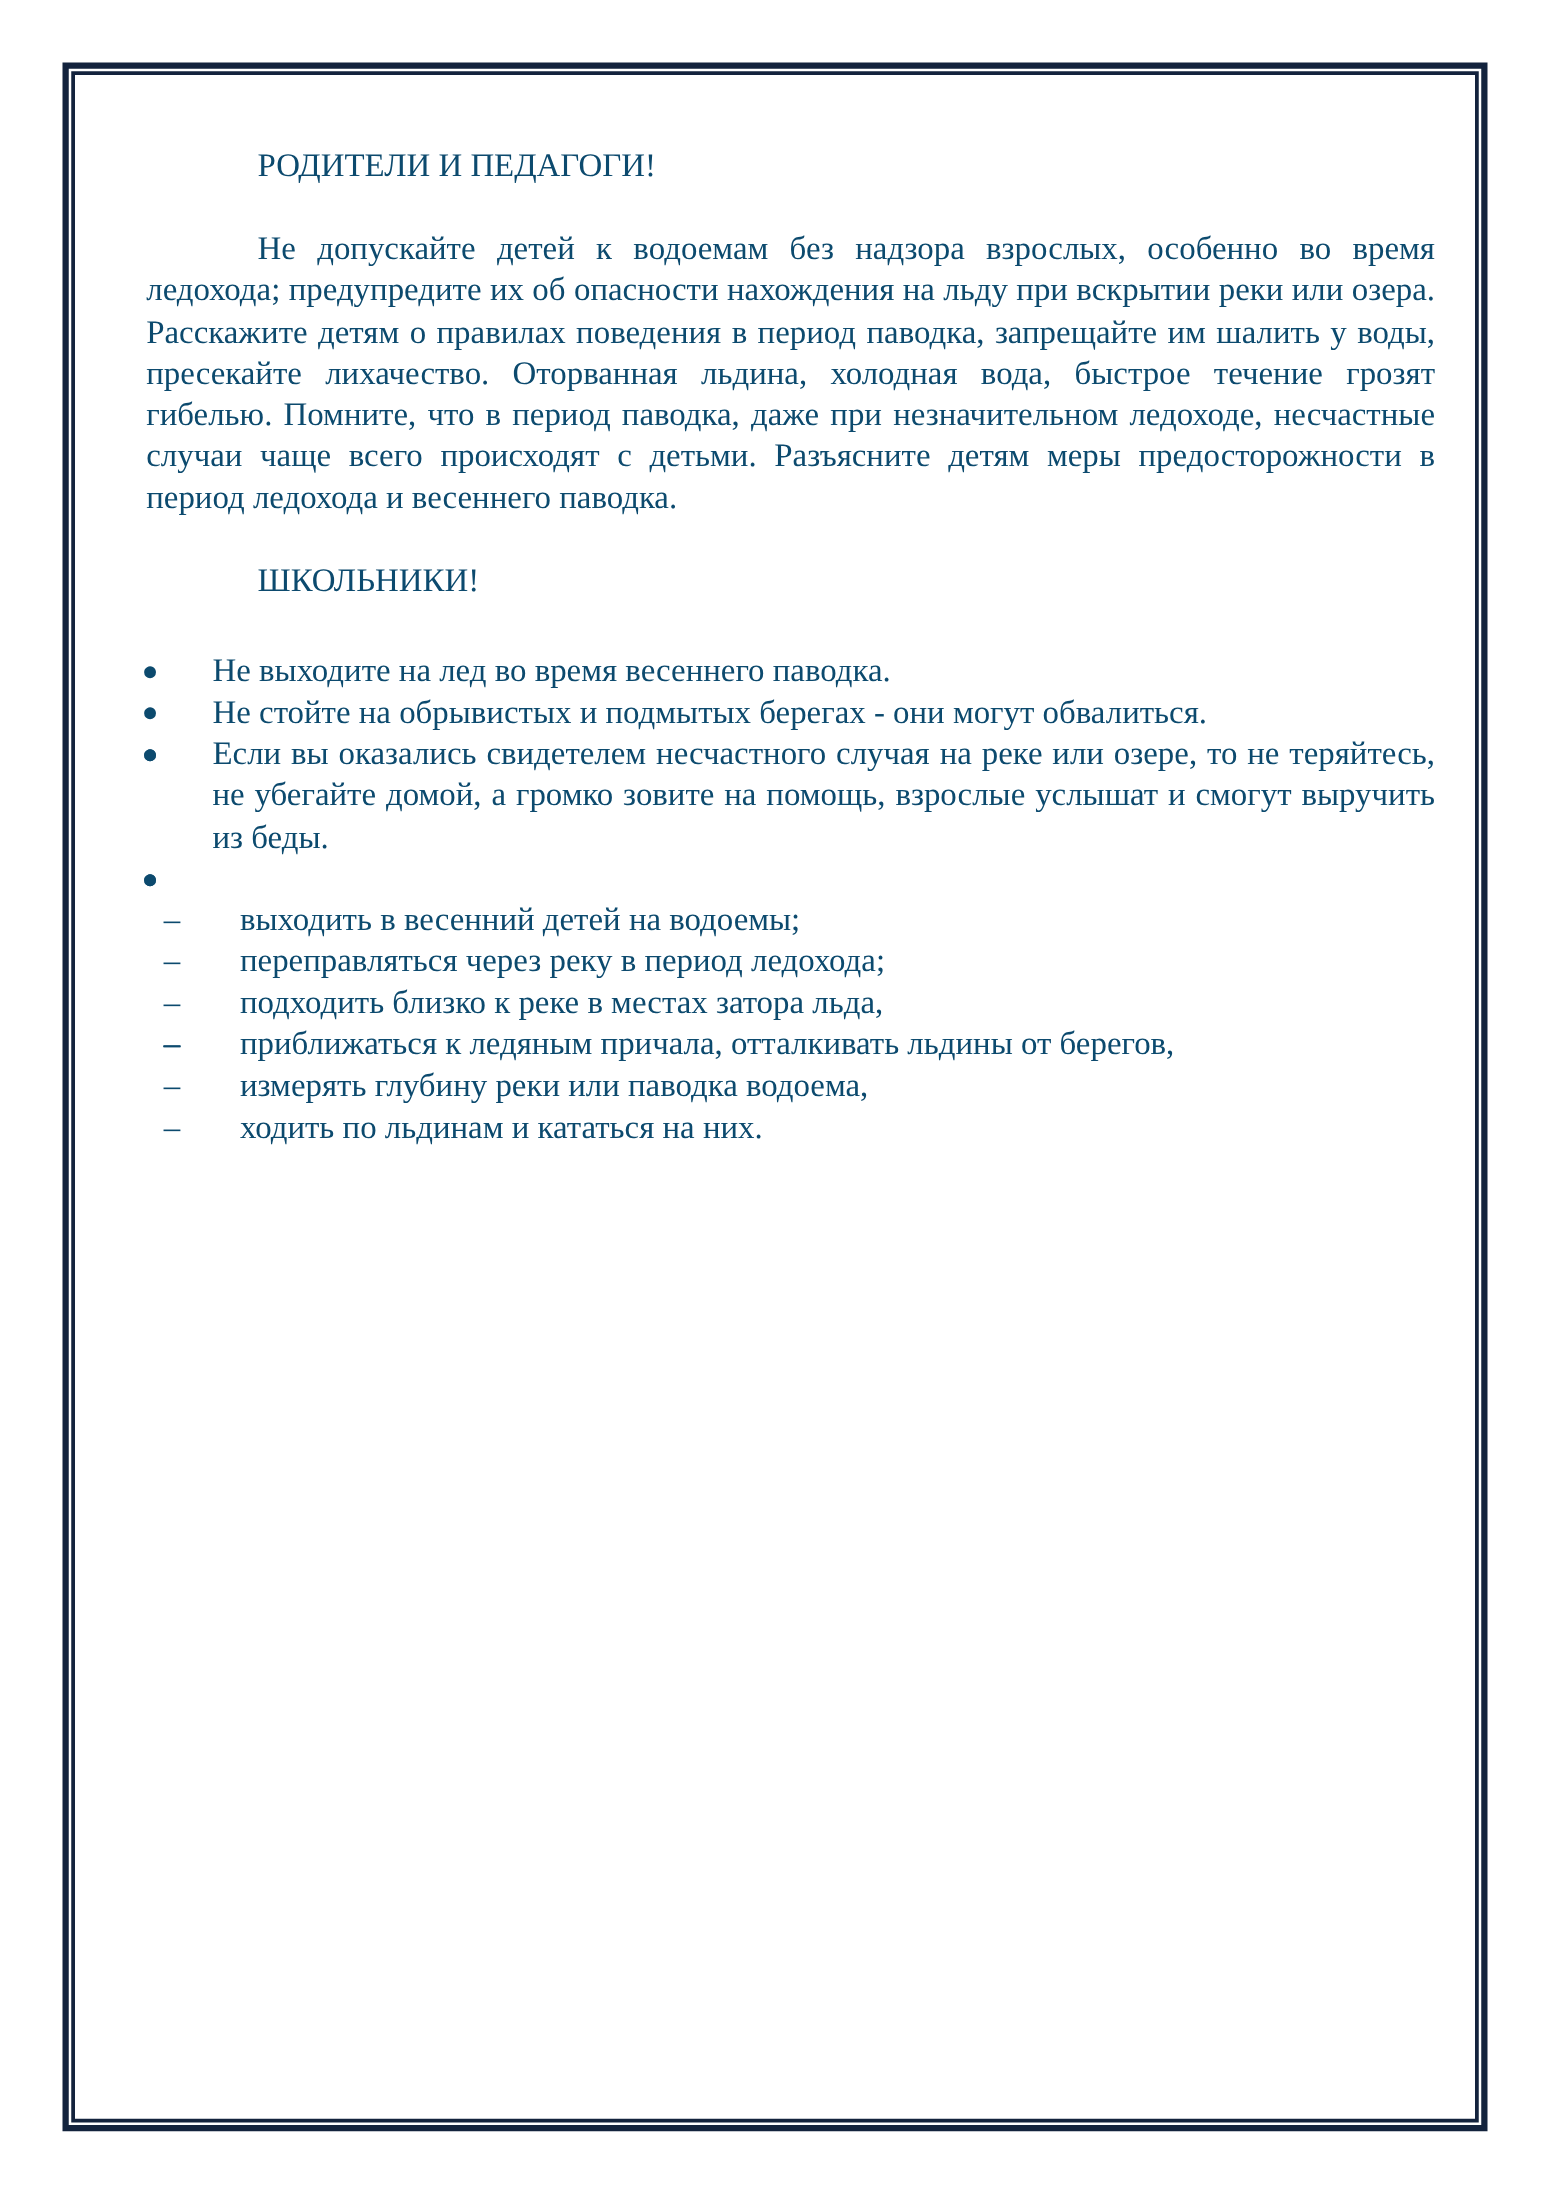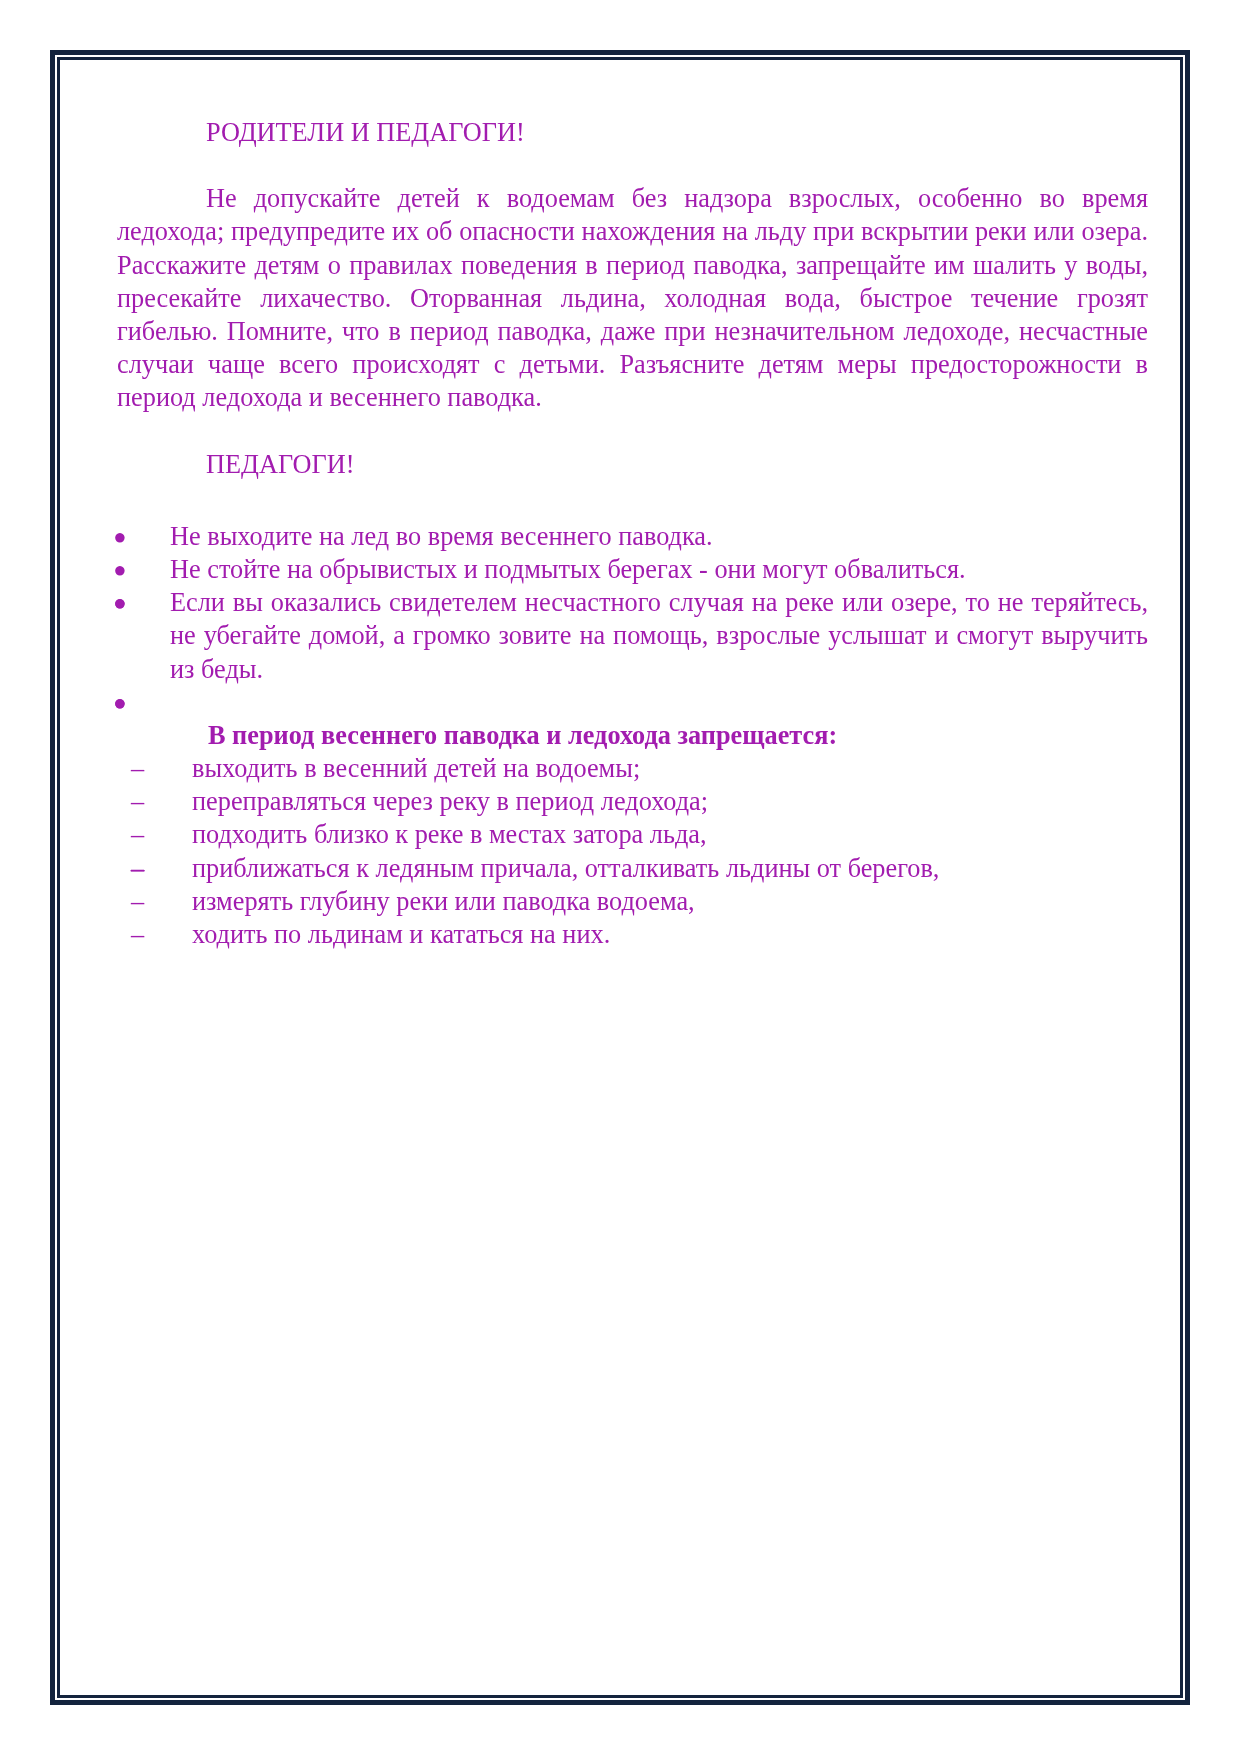--- a/index.html
+++ b/index.html
@@ -8,21 +8,21 @@
       position: absolute; left: 50px; top: 50px; width: 1140px; height: 1655px;
       box-sizing: border-box; border: 5px solid #13233d;
     }
     .frame-inner {
       position: absolute; left: 57px; top: 57px; width: 1126px; height: 1641px;
       box-sizing: border-box; border: 3px solid #13233d;
     }
     .content {
       position: absolute; left: 117px; top: 116px; width: 1031px;
       font-family: "Liberation Serif", "DejaVu Serif", serif;
-      font-size: 26.3px; color: #a21caf; line-height: 33.2px;
+      font-size: 26.3px; color: #0c4a6e; line-height: 33.2px;
     }
     .heading { margin: 0; padding-left: 89px; font-weight: normal; font-size: 26.3px; }
     .para { margin: 0; text-align: justify; text-indent: 89px; }
     .gap1 { height: 33px; }
     .gap-bullets { height: 39px; }
     ul.bullets { list-style: none; margin: 0; padding: 0; }
     ul.bullets li { position: relative; padding-left: 53px; text-align: justify; }
     ul.bullets li .bullet {
       position: absolute; left: -7px; top: 0; width: 20px; text-align: center; font-size: 22px;
     }
@@ -35,34 +35,33 @@
 <body>
 
 <div class="frame-outer"></div>
 <div class="frame-inner"></div>
 
 <div class="content">
   <p class="heading">РОДИТЕЛИ И ПЕДАГОГИ!</p>
   <div class="gap1"></div>
   <p class="para">Не допускайте детей к водоемам без надзора взрослых, особенно во время ледохода; предупредите их об опасности нахождения на льду при вскрытии реки или озера. Расскажите детям о правилах поведения в период паводка, запрещайте им шалить у воды, пресекайте лихачество. Оторванная льдина, холодная вода, быстрое течение грозят гибелью. Помните, что в период паводка, даже при незначительном ледоходе, несчастные случаи чаще всего происходят с детьми. Разъясните детям меры предосторожности в период ледохода и весеннего паводка.</p>
   <div class="gap1"></div>
-  <p class="heading">ПЕДАГОГИ!</p>
+  <p class="heading">ШКОЛЬНИКИ!</p>
   <div class="gap-bullets"></div>
 
   <ul class="bullets">
     <li><span class="bullet">●</span><span>Не выходите на лед во время весеннего паводка.</span></li>
     <li><span class="bullet">●</span><span>Не стойте на обрывистых и подмытых берегах - они могут обвалиться.</span></li>
     <li><span class="bullet">●</span></li>
     <li><span class="bullet">●</span><span>Если вы оказались свидетелем несчастного случая на реке или озере, то не теряйтесь, не убегайте домой, а громко зовите на помощь, взрослые услышат и смогут выручить из беды.</span></li>
     <li><span class="bullet">●</span></li>
     <li><span class="bullet">●</span></li>
   </ul>
 
   <div class="gap1"></div>
-  <p class="bold-heading">В период весеннего паводка и ледохода запрещается:</p>
 
   <ul class="dashes">
     <li><span class="dash">–</span><span>выходить в весенний детей на водоемы;</span></li>
     <li><span class="dash">–</span><span>переправляться через реку в период ледохода;</span></li>
     <li><span class="dash">–</span><span>подходить близко к реке в местах затора льда,</span></li>
     <li><span class="dash">–</span></li>
     <li><span class="dash">–</span></li>
     <li><span class="dash">–</span><span>приближаться к ледяным причала, отталкивать льдины от берегов,</span></li>
     <li><span class="dash">–</span><span>измерять глубину реки или паводка водоема,</span></li>
     <li><span class="dash">–</span><span>ходить по льдинам и кататься на них.</span></li>

